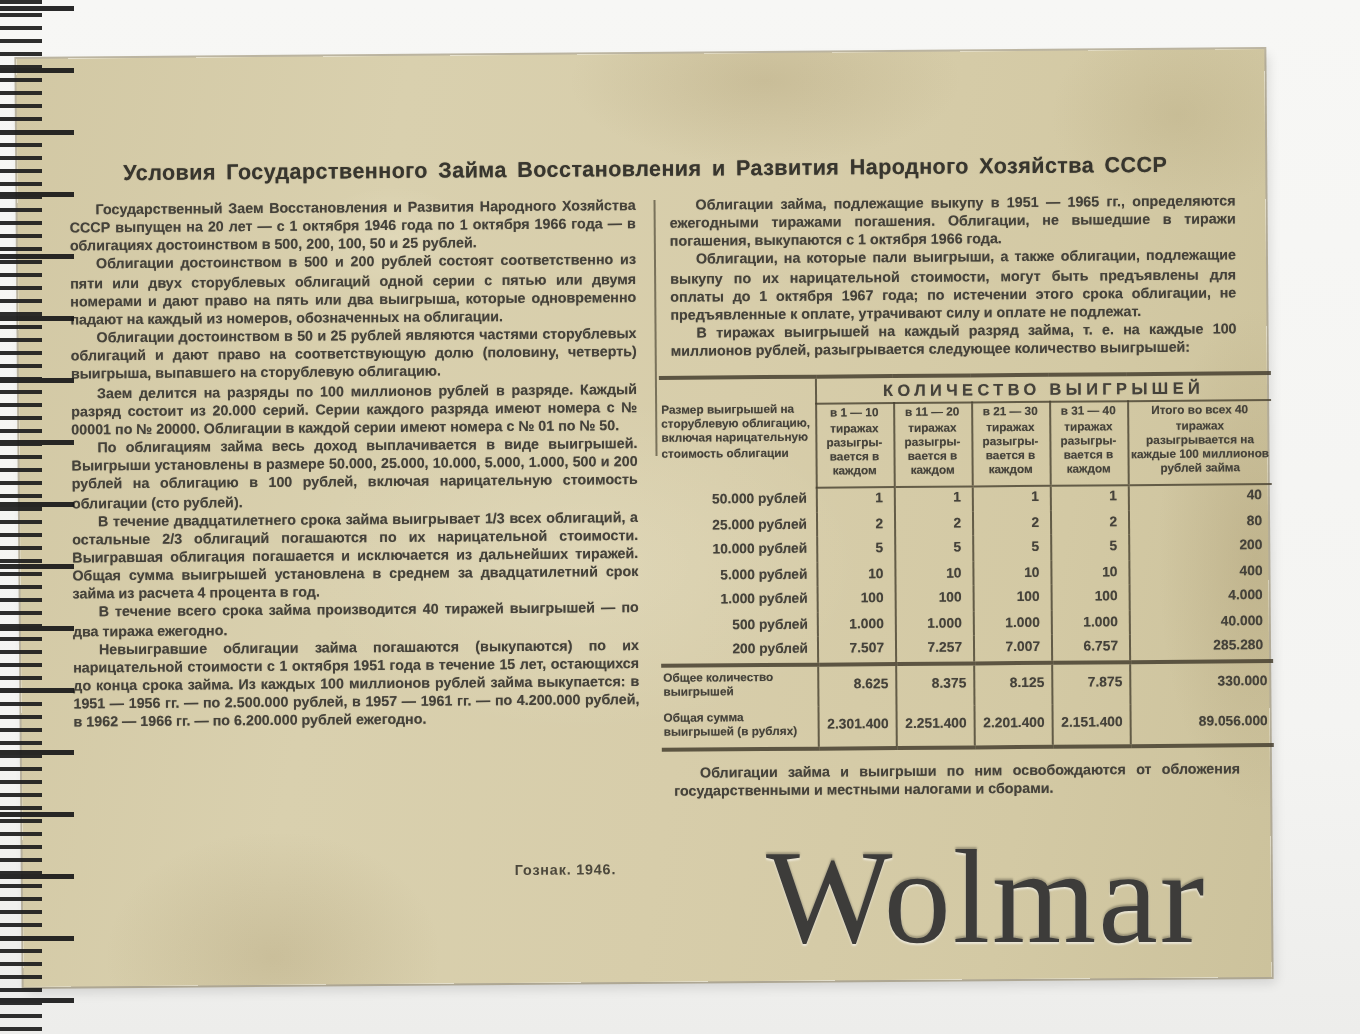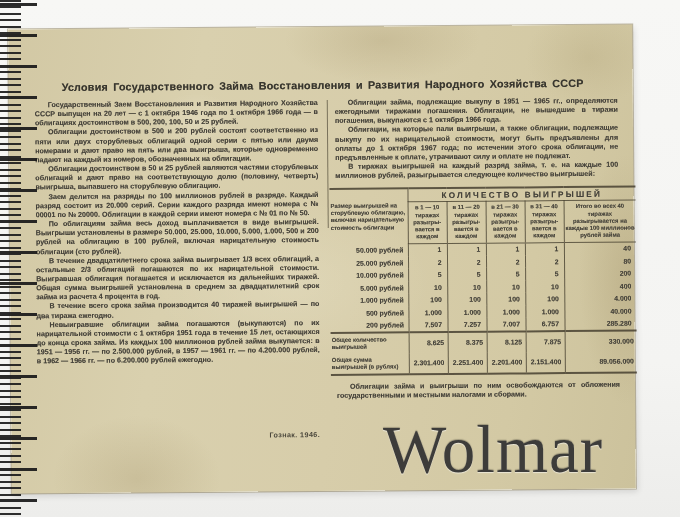--- a/index.html
+++ b/index.html
@@ -83,21 +83,21 @@
   .s-lbl{font-size:5.9px;line-height:7px;text-align:left;padding:3px 2px 3px 1px;}
   .s-val{font-size:6.9px;text-align:right;padding:3px 3px 3px 0;}
   tr.last-sum td{border-bottom:2px solid rgba(70,64,48,.85);}
   .closing{
     margin-top:7px;font-size:7.15px;line-height:9.3px;text-align:justify;
     font-weight:bold;color:#45423a;text-indent:13px;
     text-shadow:0 0 .4px rgba(69,66,58,.5);
   }
   .imprint{
     position:absolute;left:246px;top:403px;
-    font-size:7.2px;font-weight:bold;color:#4c483c;letter-spacing:.4px;margin-left:12px;
+    font-size:7.2px;font-weight:bold;color:#4c483c;letter-spacing:.4px;
   }
   
   .watermark{
     position:absolute;left:383px;top:416px;z-index:8;
     font-family:"Liberation Serif",serif;
     font-size:67px;line-height:1;color:#3d3c3a;
     letter-spacing:1px;
     text-shadow:0 1px 1px rgba(255,255,255,.55), 0 -1px 1px rgba(0,0,0,.25);
   }
 </style>

